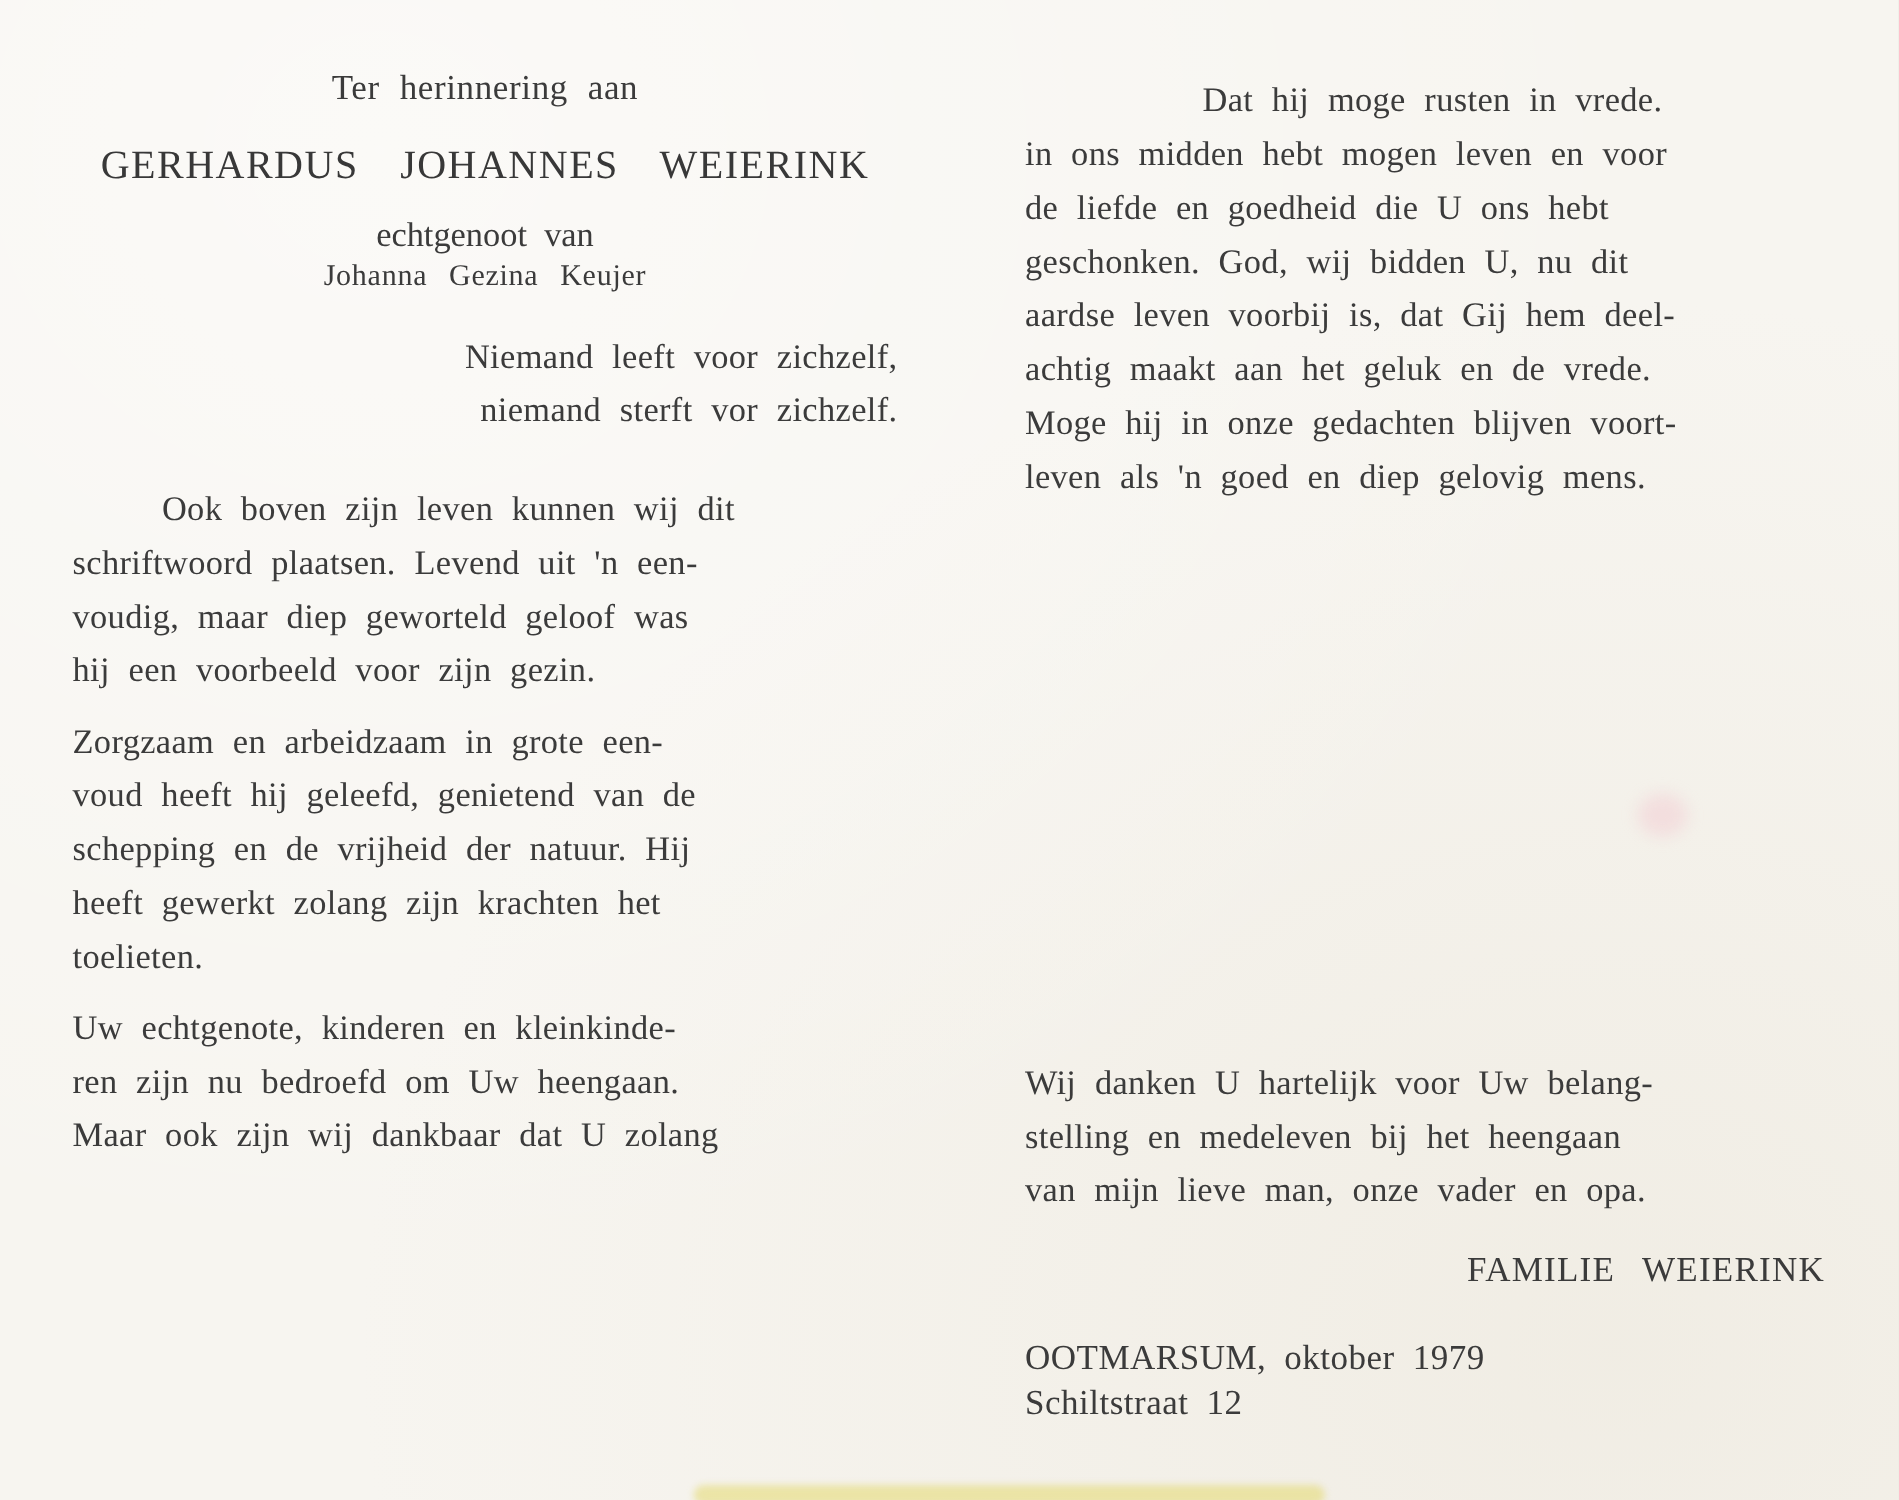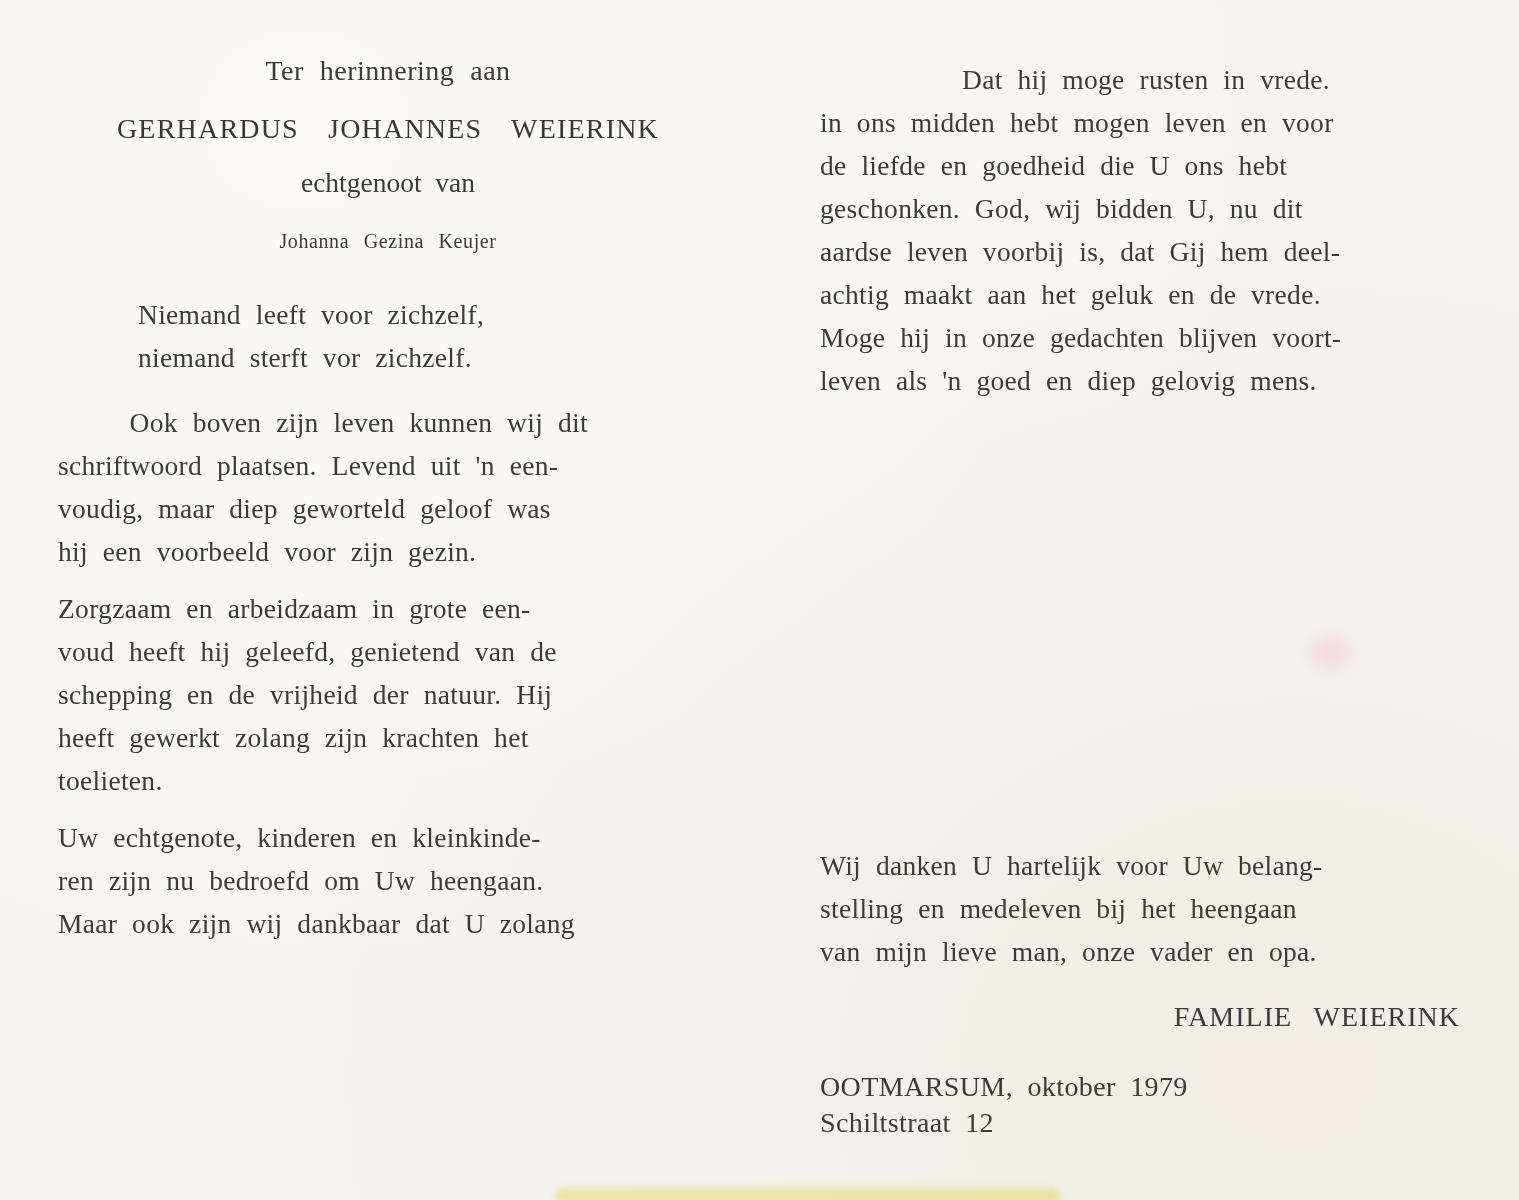--- a/index.html
+++ b/index.html
@@ -65,44 +65,45 @@
 
   .centered { text-align: center; }
 
   .intro-line {
     font-size: 28px;
     letter-spacing: 0.5px;
     word-spacing: 0.3em;
     margin-bottom: 26px;
   }
   .deceased-name {
-    font-size: 28px;
+    font-size: 32px;
     letter-spacing: 1.2px;
     word-spacing: 0.75em;
     margin-bottom: 22px;
     color: #383838;
   }
   .relation-line {
     font-size: 27.5px;
     word-spacing: 0.25em;
-    margin-bottom: 31px;
+    margin-bottom: 4px;
   }
   .spouse-name {
-    font-size: 20px;
+    font-size: 24px;
     letter-spacing: 0.6px;
     word-spacing: 0.45em;
-    margin-bottom: 40px;
+    margin-bottom: 28px;
   }
 
   .para { margin-bottom: 14px; }
   .para-bio { margin-bottom: 26px; }
 
   .verse {
     margin-left: 80px;
-    margin-bottom: 22px;
+    margin-bottom: 36px;
+    text-align: right;
   }
 
   .para-indent { text-indent: 2.6em; }
 
   .rest-line {
     margin-top: 14px;
     text-align: center;
     margin-bottom: 0;
   }
 

